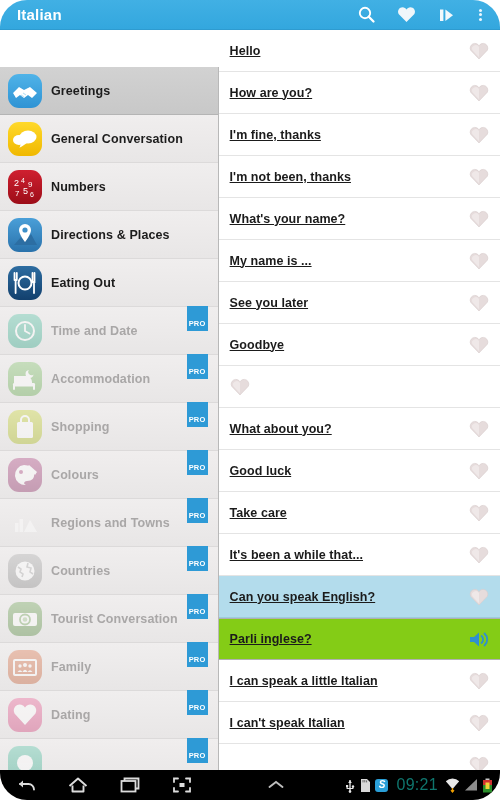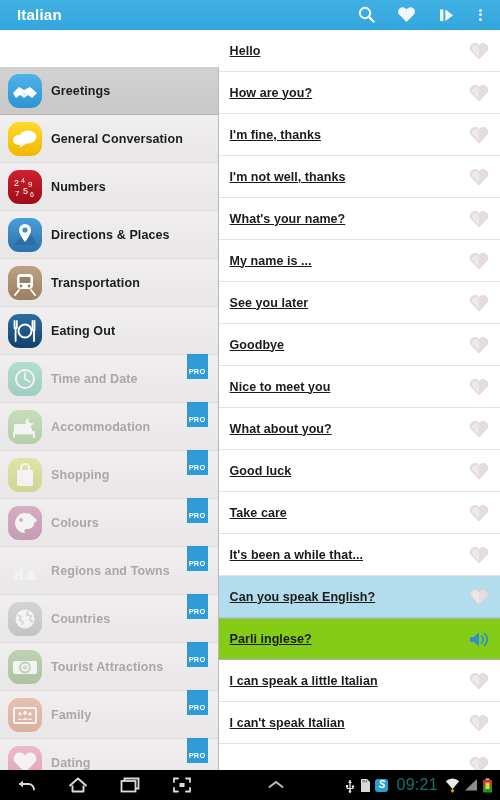--- a/index.html
+++ b/index.html
@@ -6,20 +6,21 @@
   html, body {
     width: 500px; height: 800px;
     font-family: "Liberation Sans", sans-serif;
     background: #ffffff;
     overflow: hidden;
   }
   #app {
     position: relative;
     width: 500px; height: 800px;
     overflow: hidden;
+    border-radius: 27px;
   }
 
   
   .actionbar {
     position: absolute; top: 0; left: 0;
     width: 500px; height: 30px;
     background: linear-gradient(#41b0e4, #33a7de);
     display: flex; align-items: center;
     border-bottom: 1px solid #2e9bd0;
     z-index: 20;
@@ -274,32 +275,20 @@
           <div class="side-ico" style="background: linear-gradient(rgb(74, 159, 216), rgb(42, 114, 171));">
             <svg width="30" height="30" viewBox="0 0 30 30">
               <path d="M4 25 L11 17 L15 21 L21 14 L27 25 Z" fill="#2c6ea3"></path>
               <path d="M15 4 A6 6 0 0 1 21 10 C21 14.5 15 22 15 22 C15 22 9 14.5 9 10 A6 6 0 0 1 15 4 Z" fill="#ffffff"></path>
               <circle cx="15" cy="10" r="2.6" fill="#3d8fc9"></circle>
             </svg>
           </div>
           <div class="side-label">Directions &amp; Places</div>
         </div>
         <div class="side-item">
-          <div class="side-ico" style="background: linear-gradient(rgb(189, 161, 131), rgb(155, 127, 96));">
-            <svg width="30" height="30" viewBox="0 0 30 30">
-              <rect x="7" y="6" width="16" height="15" rx="4" fill="#ffffff"></rect>
-              <rect x="9.5" y="9" width="11" height="6" rx="1" fill="#9b7f60"></rect>
-              <circle cx="11" cy="18" r="1.4" fill="#9b7f60"></circle>
-              <circle cx="19" cy="18" r="1.4" fill="#9b7f60"></circle>
-              <path d="M9 22 L5 27 M21 22 L25 27" stroke="#ffffff" stroke-width="2" stroke-linecap="round"></path>
-            </svg>
-          </div>
-          <div class="side-label">Transportation</div>
-        </div>
-        <div class="side-item">
           <div class="side-ico" style="background: linear-gradient(rgb(45, 108, 160), rgb(18, 64, 109));">
             <svg width="30" height="30" viewBox="0 0 30 30">
               <circle cx="15" cy="15" r="6.5" fill="none" stroke="#ffffff" stroke-width="2"></circle>
               <path d="M4.5 5 V12 M6.8 5 V12 M5.6 12 V25" stroke="#ffffff" stroke-width="1.8" stroke-linecap="round"></path>
               <path d="M24.5 5 V14 H22.5 V5 M24 14 V25" stroke="#ffffff" stroke-width="1.8" stroke-linecap="round"></path>
             </svg>
           </div>
           <div class="side-label">Eating Out</div>
         </div>
         <div class="side-item locked">
@@ -367,21 +356,21 @@
           <div class="pro"><span>PRO</span></div>
         </div>
         <div class="side-item locked">
           <div class="side-ico" style="background: linear-gradient(rgb(127, 174, 104), rgb(94, 143, 72));">
             <svg width="30" height="30" viewBox="0 0 30 30">
               <rect x="3" y="9" width="24" height="13" rx="2" fill="#ffffff"></rect>
               <circle cx="15" cy="15.5" r="5" fill="none" stroke="#7fae68" stroke-width="1.8"></circle>
               <circle cx="15" cy="15.5" r="2.3" fill="#a9cc97"></circle>
             </svg>
           </div>
-          <div class="side-label">Tourist Attractions</div>
+          <div class="side-label">Tourist Conversation</div>
           <div class="pro"><span>PRO</span></div>
         </div>
         <div class="side-item locked">
           <div class="side-ico" style="background: linear-gradient(rgb(224, 132, 95), rgb(200, 102, 63));">
             <svg width="30" height="30" viewBox="0 0 30 30">
               <rect x="4" y="8" width="22" height="15" rx="1" fill="none" stroke="#ffffff" stroke-width="2"></rect>
               <circle cx="10" cy="14" r="1.7" fill="#ffffff"></circle>
               <circle cx="15" cy="13" r="2" fill="#ffffff"></circle>
               <circle cx="20" cy="14" r="1.7" fill="#ffffff"></circle>
               <path d="M7.5 20 Q10 16.5 12.5 20 M12.5 20 Q15 15.5 17.5 20 M17.5 20 Q20 16.5 22.5 20" fill="#ffffff"></path>
@@ -432,21 +421,21 @@
         <div class="row">
           <div class="row-text">I'm fine, thanks</div>
           <div class="row-act">
             <svg width="20" height="18" viewBox="0 0 20 18">
               <path d="M10 17 L1.8 8.4 A4.5 4.5 0 0 1 10 3.8 A4.5 4.5 0 0 1 18.2 8.4 Z" fill="#e6dcdc" stroke="#d8cccc" stroke-width=".6"></path>
               <path d="M10 15.3 L3.4 8.3 A3.4 3.4 0 0 1 10 5.2 Z" fill="#efe8e8"></path>
             </svg>
           </div>
         </div>
         <div class="row">
-          <div class="row-text">I'm not well, thanks</div>
+          <div class="row-text">I'm not been, thanks</div>
           <div class="row-act">
             <svg width="20" height="18" viewBox="0 0 20 18">
               <path d="M10 17 L1.8 8.4 A4.5 4.5 0 0 1 10 3.8 A4.5 4.5 0 0 1 18.2 8.4 Z" fill="#e6dcdc" stroke="#d8cccc" stroke-width=".6"></path>
               <path d="M10 15.3 L3.4 8.3 A3.4 3.4 0 0 1 10 5.2 Z" fill="#efe8e8"></path>
             </svg>
           </div>
         </div>
         <div class="row">
           <div class="row-text">What's your name?</div>
           <div class="row-act">
@@ -477,21 +466,20 @@
         <div class="row">
           <div class="row-text">Goodbye</div>
           <div class="row-act">
             <svg width="20" height="18" viewBox="0 0 20 18">
               <path d="M10 17 L1.8 8.4 A4.5 4.5 0 0 1 10 3.8 A4.5 4.5 0 0 1 18.2 8.4 Z" fill="#e6dcdc" stroke="#d8cccc" stroke-width=".6"></path>
               <path d="M10 15.3 L3.4 8.3 A3.4 3.4 0 0 1 10 5.2 Z" fill="#efe8e8"></path>
             </svg>
           </div>
         </div>
         <div class="row">
-          <div class="row-text">Nice to meet you</div>
           <div class="row-act">
             <svg width="20" height="18" viewBox="0 0 20 18">
               <path d="M10 17 L1.8 8.4 A4.5 4.5 0 0 1 10 3.8 A4.5 4.5 0 0 1 18.2 8.4 Z" fill="#e6dcdc" stroke="#d8cccc" stroke-width=".6"></path>
               <path d="M10 15.3 L3.4 8.3 A3.4 3.4 0 0 1 10 5.2 Z" fill="#efe8e8"></path>
             </svg>
           </div>
         </div>
         <div class="row">
           <div class="row-text">What about you?</div>
           <div class="row-act">

